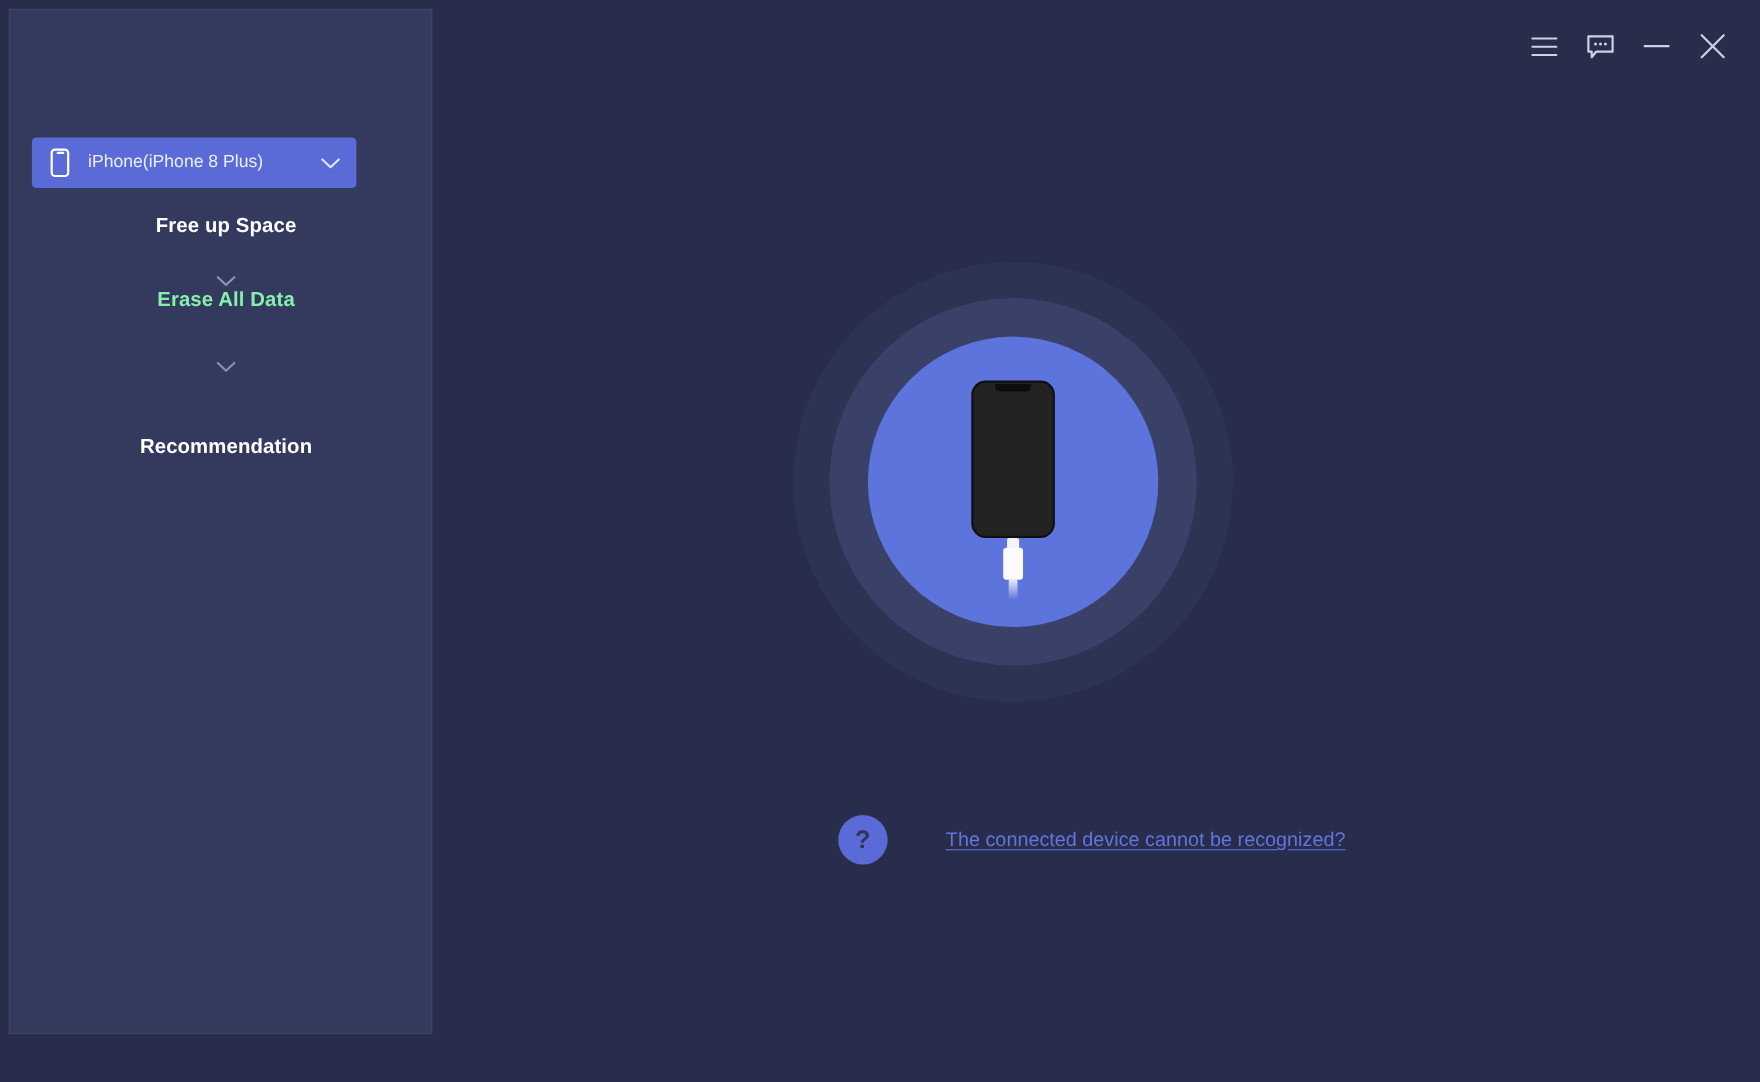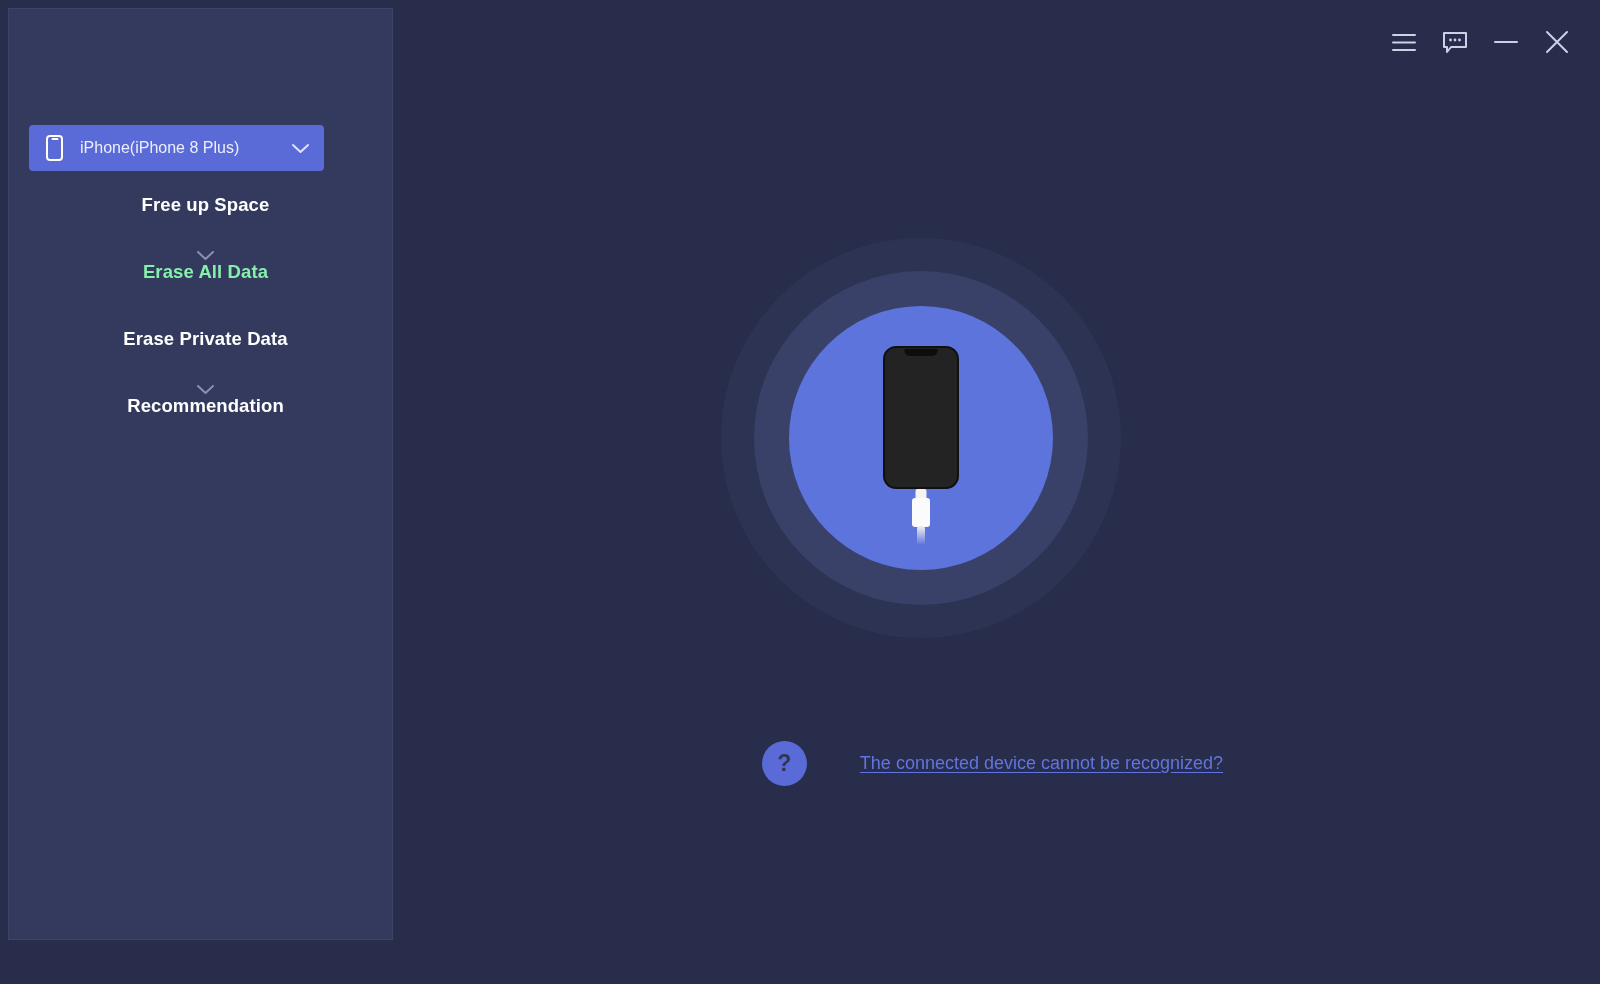--- a/index.html
+++ b/index.html
@@ -323,21 +323,20 @@
         <svg class="chev" viewBox="0 0 19 11">
           <path d="M2 2 L9.5 9 L17 2" stroke="#8a90ad" stroke-width="2" fill="none" stroke-linecap="round" stroke-linejoin="round"></path>
         </svg>
       </div>
 
       <div class="nav-item active">
         <div class="nav-label">Erase All Data</div>
       </div>
 
       <div class="nav-item">
-        <div class="nav-label">Erase Private Data</div>
         <svg class="chev" viewBox="0 0 19 11">
           <path d="M2 2 L9.5 9 L17 2" stroke="#8a90ad" stroke-width="2" fill="none" stroke-linecap="round" stroke-linejoin="round"></path>
         </svg>
       </div>
 
       <div class="nav-item">
         <div class="nav-label">Recommendation</div>
       </div>
 
     </div>

